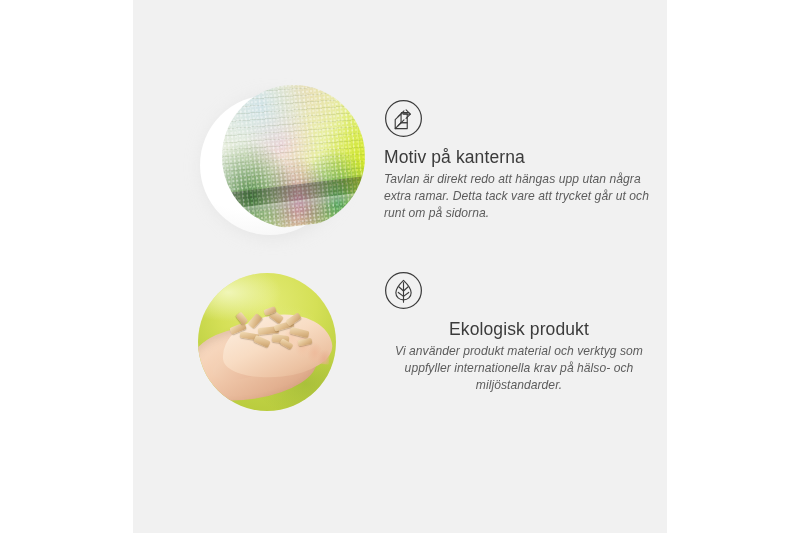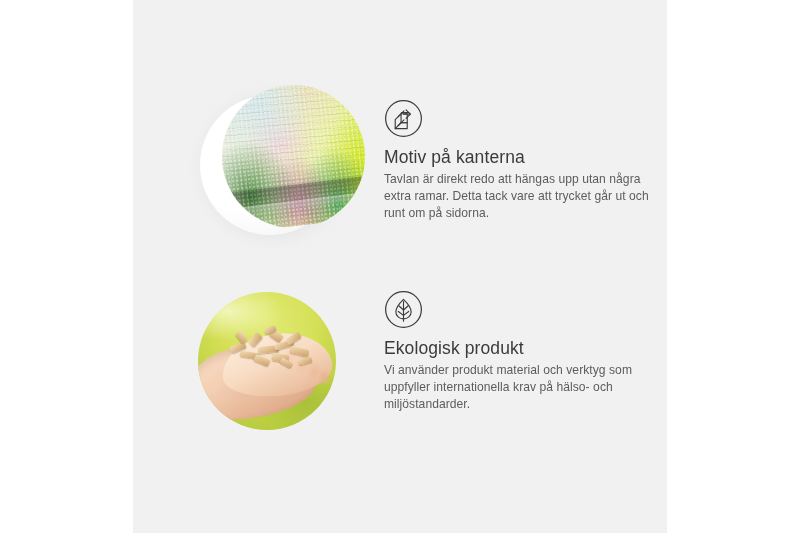--- a/index.html
+++ b/index.html
@@ -31,21 +31,21 @@
     height: 533px;
     background: #f1f1f1;
   }
 
   
   .feature {
     position: absolute;
   }
 
   #feature-1 { left: 133px; top: 85px;  width: 534px; height: 170px; }
-  #feature-2 { left: 133px; top: 276px; width: 424px; height: 170px; }
+  #feature-2 { left: 133px; top: 257px; width: 424px; height: 170px; text-align: center; }
 
   
   .media {
     position: absolute;
     left: 62px;
     top: 0;
     width: 170px;
     height: 170px;
   }
 
@@ -252,20 +252,21 @@
     color: #3b3b3b;
     letter-spacing: .1px;
     line-height: 22px;
   }
   .f-desc {
     margin: 0;
     font-size: 12.1px;
     color: #5c5c5c;
     line-height: 17.2px;
     letter-spacing: .05px;
+    font-style: italic;
   }
 </style>
 </head>
 <body>
 
 <div id="stage">
 
   <div id="panel"></div>
 
   <div class="feature" id="feature-1">

